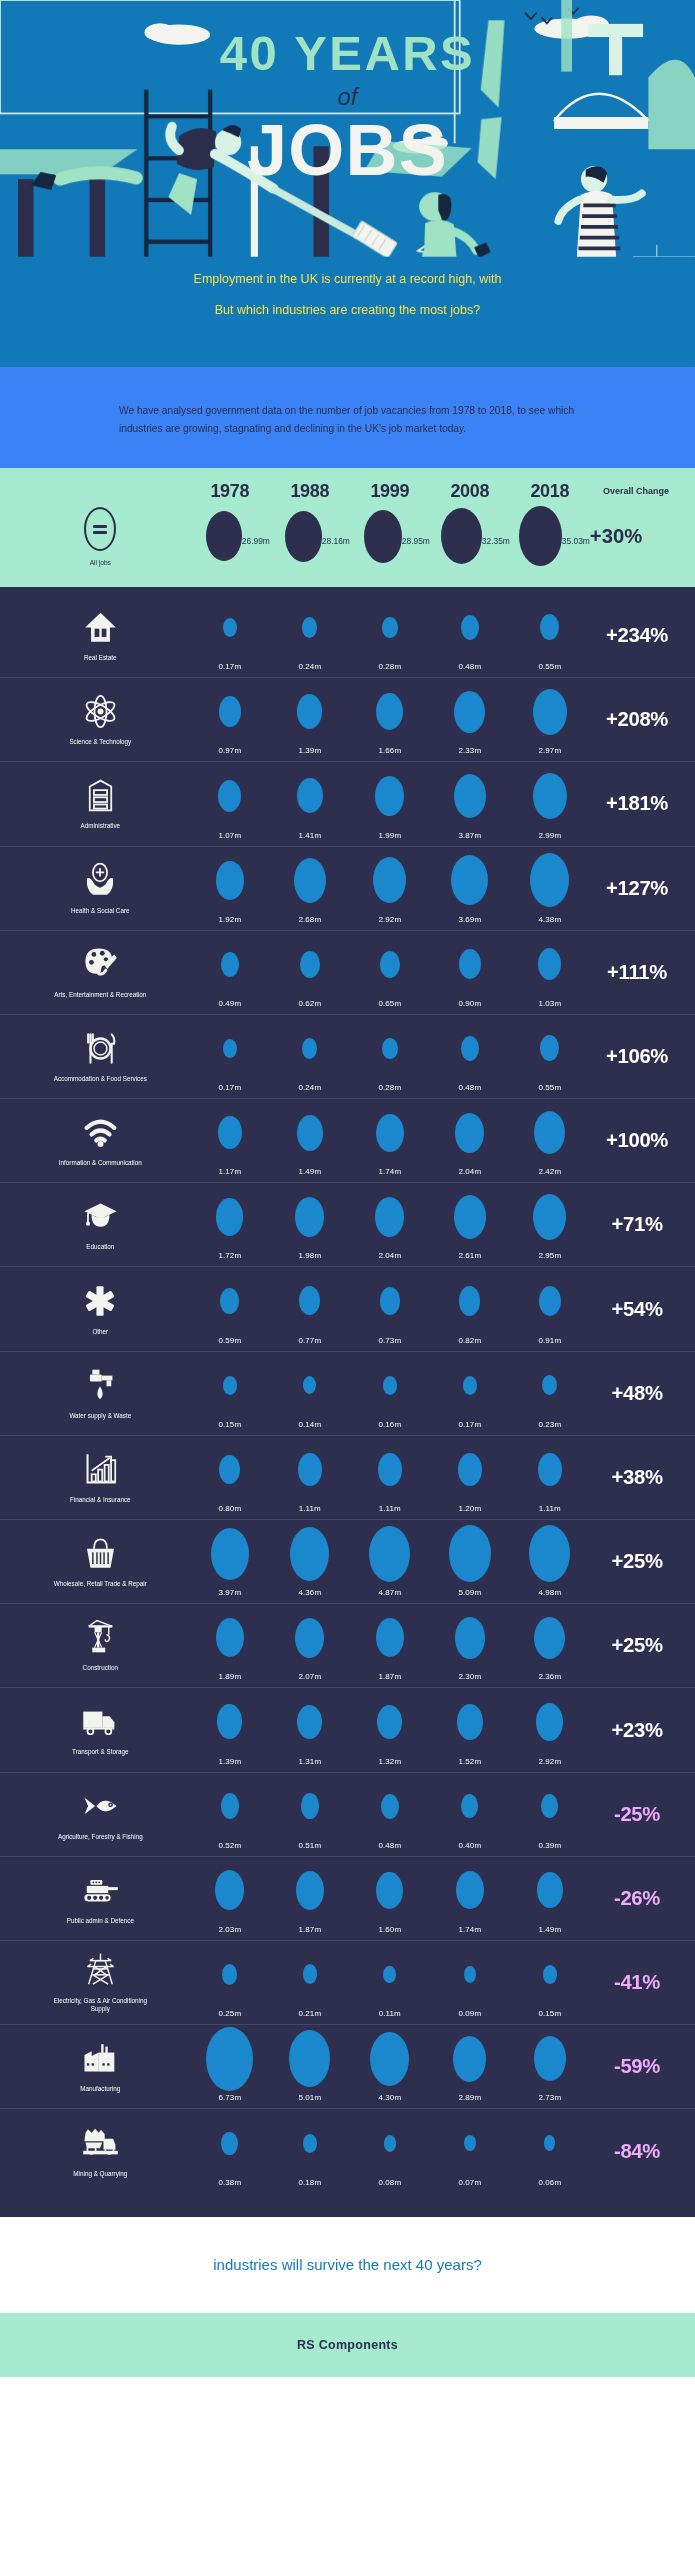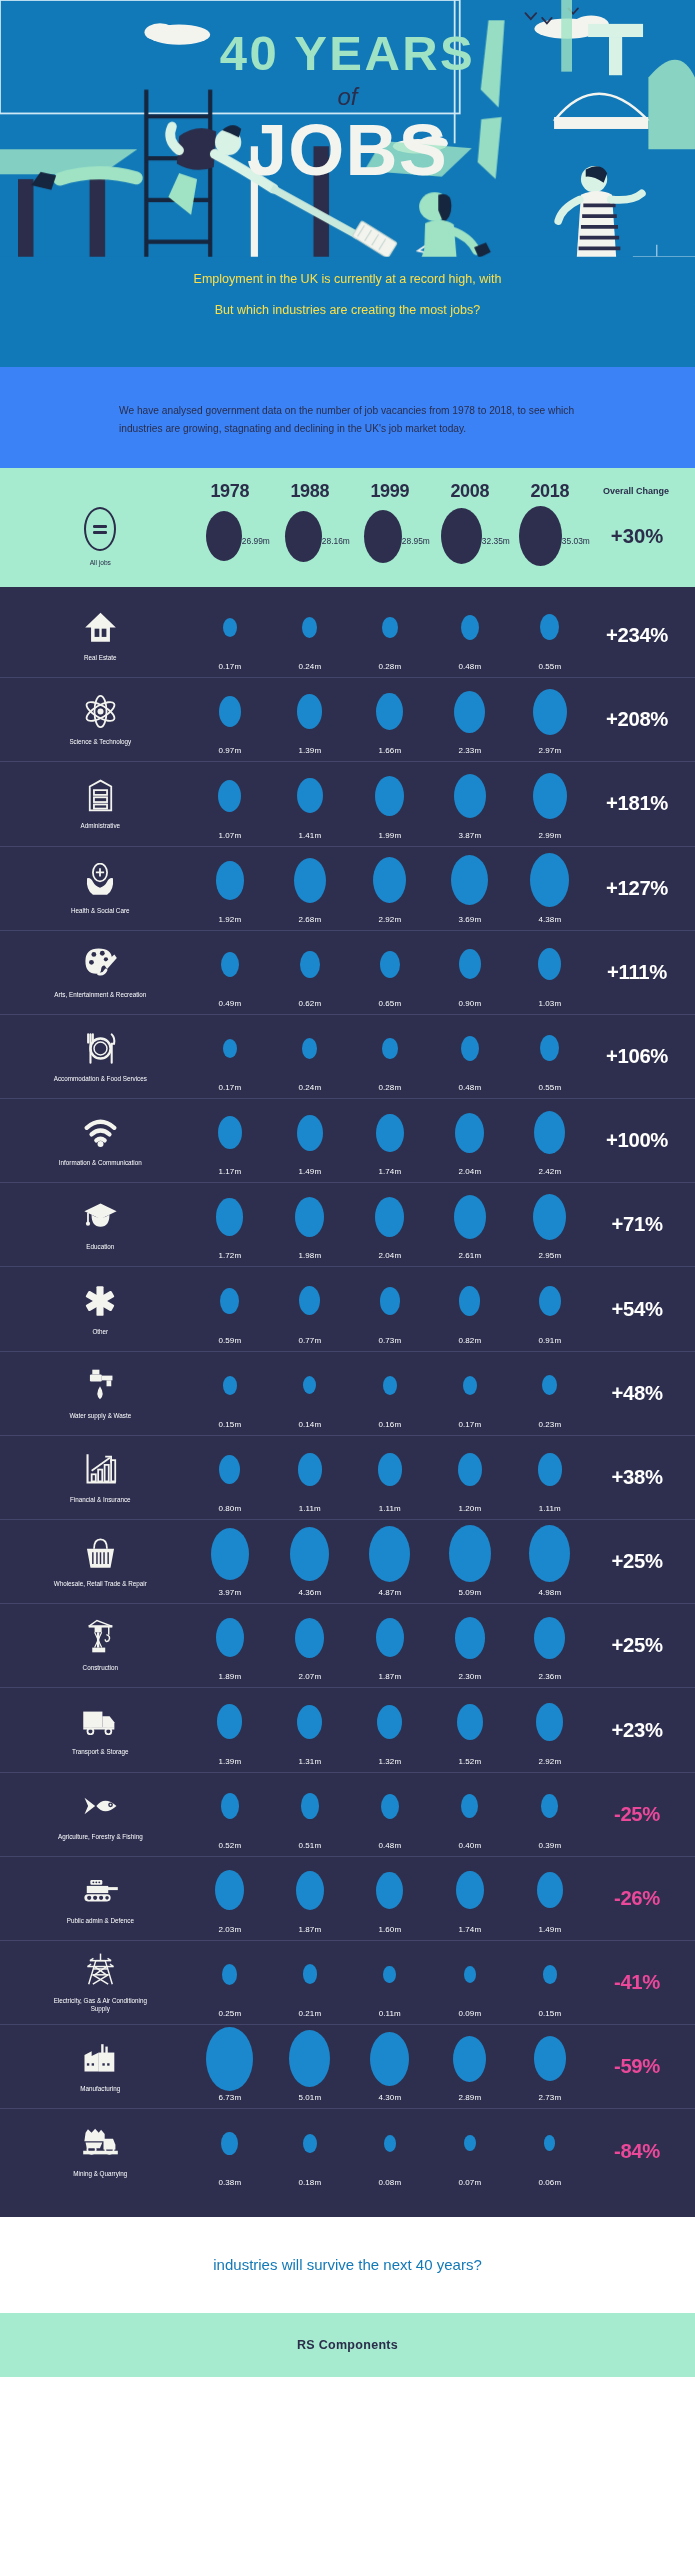--- a/index.html
+++ b/index.html
@@ -108,21 +108,20 @@
     border-radius:50%;
     display:flex; align-items:center; justify-content:center;
   }
   .eq { width:14.3px; }
   .eq span { display:block; height:3.6px; background:#2b2d4a; border-radius:1.2px; margin:2.4px 0; }
   .hr-lbl { font-size:6.6px; color:#2b2d4a; margin-top:7.2px; text-align:center; }
   .hr-col { display:flex; align-items:center; justify-content:flex-end; }
   .ellipse-dark { background:#2e2f4f; border-radius:50%; }
   .hr-val { font-size:8.4px; color:#2b2d4a; margin-top:8.4px; }
   .hr-pct {
-    text-align:center;
     font-size:20.3px;
     font-weight:700;
     color:#2b2d4a;
     padding-right:10.8px;
   }
 
   
   .table { background:#2e2f4f; padding:7.2px 0 24px; }
   .row {
     display:grid;
@@ -157,21 +156,21 @@
   .bub { background:#1b87cc; border-radius:50%; }
   .cell-val { font-size:8px; color:#ffffff; margin-top:7.2px; letter-spacing:0.1px; }
   .cell-pct {
     text-align:center;
     font-size:20.3px;
     font-weight:700;
     padding-right:10.8px;
     letter-spacing:-0.3px;
   }
   .pos { color:#ffffff; }
-  .neg { color:#ec4899; }
+  .neg { color:#f0abfc; }
 
   
   .outro {
     background:#ffffff;
     padding:37px 90px 36px;
     text-align:center;
   }
   .outro p {
     color:#1279b8;
     font-size:15px;

